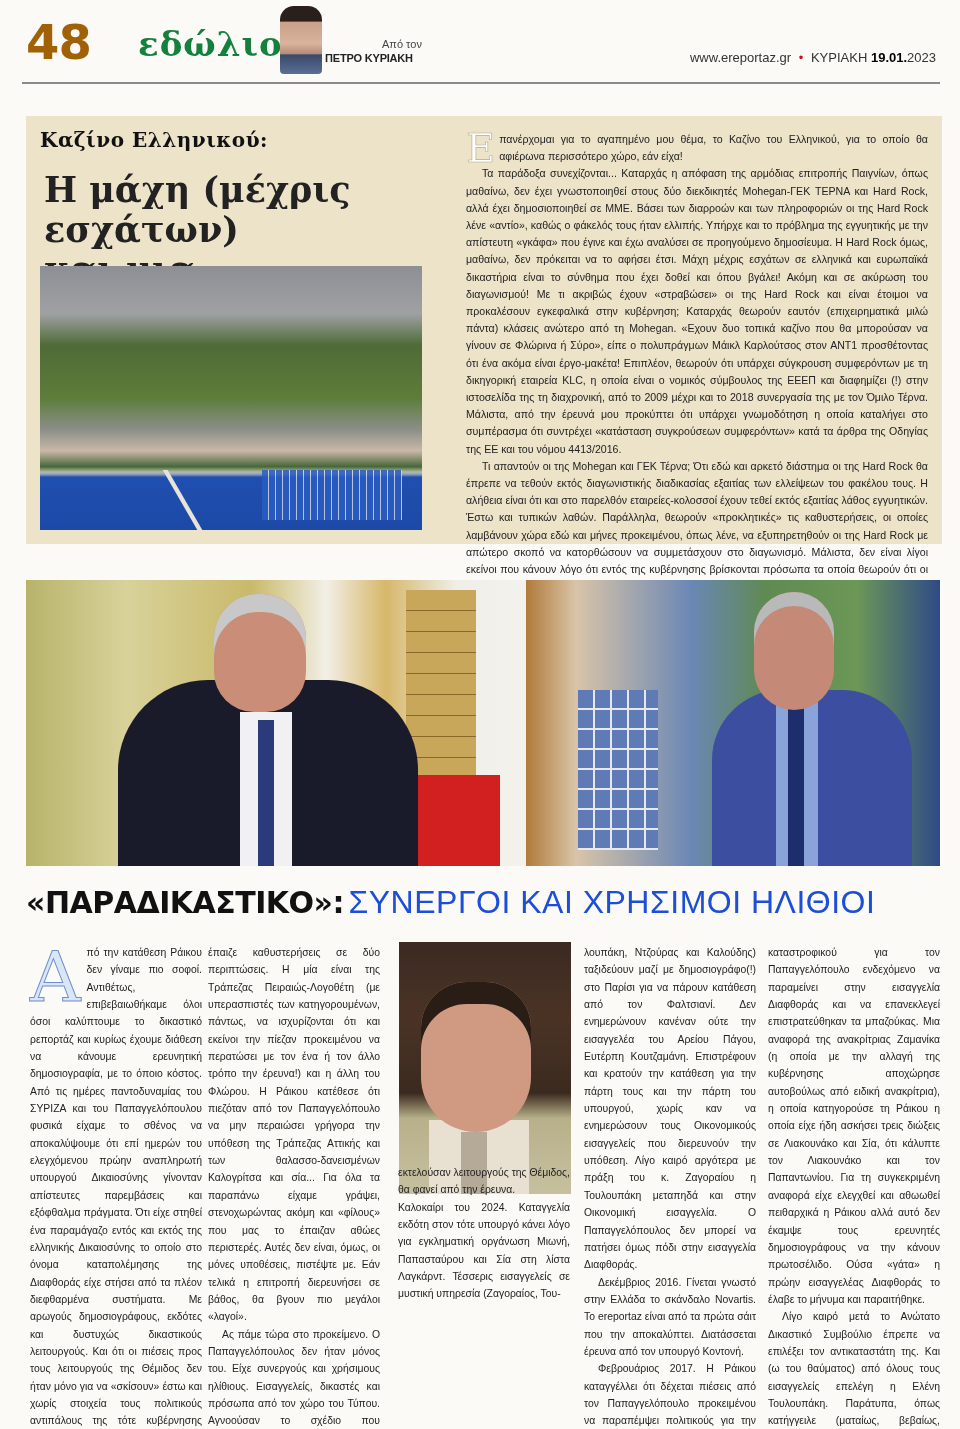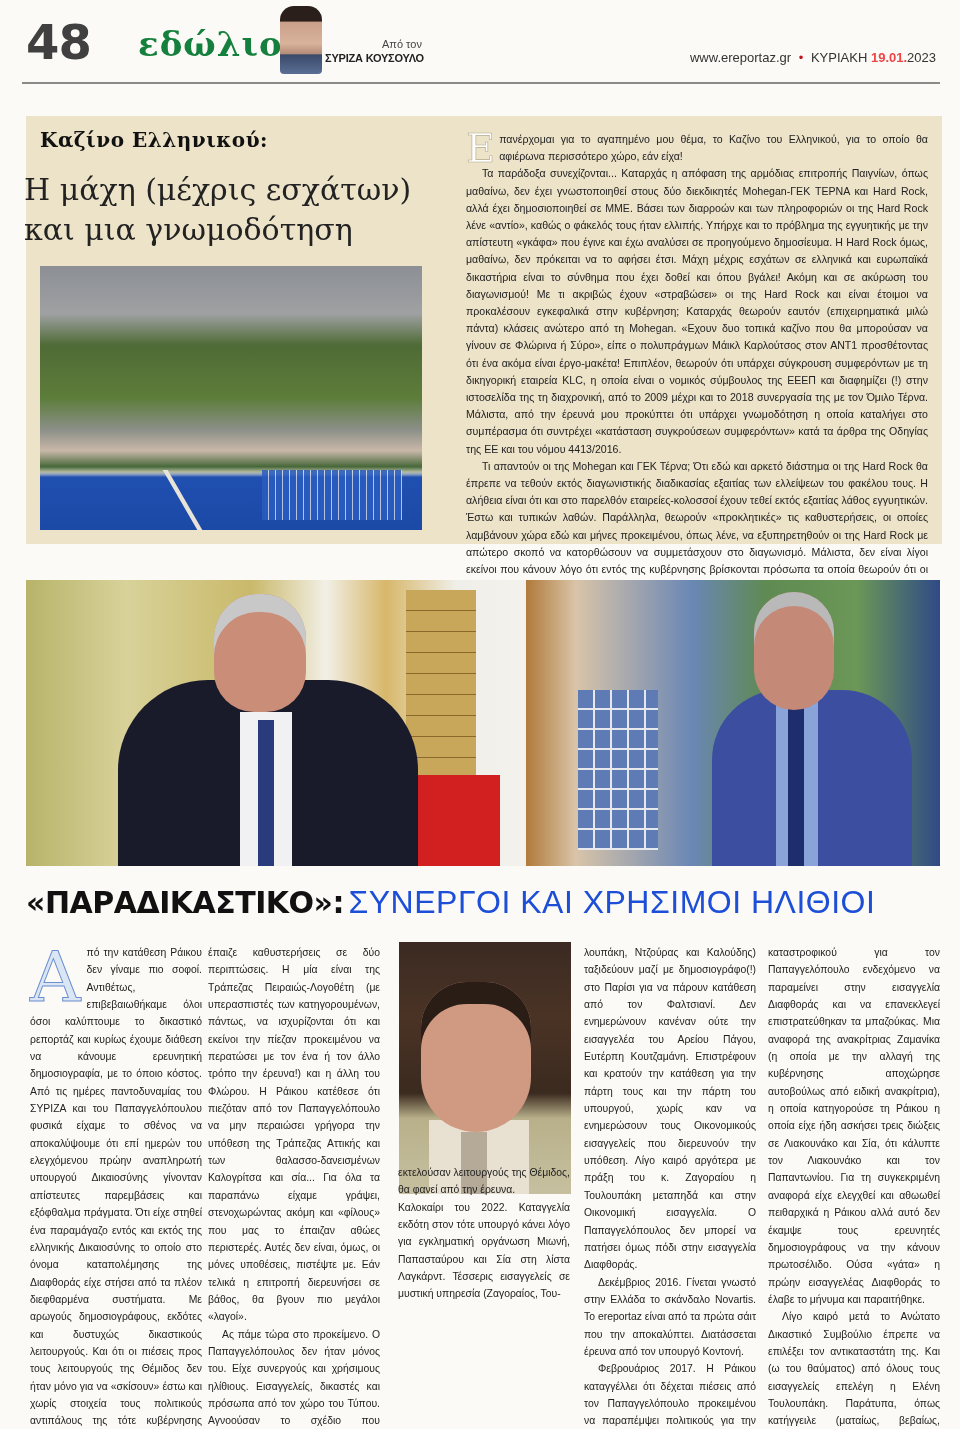--- a/index.html
+++ b/index.html
@@ -1,34 +1,34 @@
 <!DOCTYPE html>
 <html><head>
 <meta charset="utf-8">
 <style>
   * { box-sizing: border-box; margin: 0; padding: 0; }
   html, body { width: 960px; height: 1429px; background: #fbfaf6; overflow: hidden; }
   body { position: relative; font-family: "Liberation Sans", sans-serif; color: #1d1d1d; }
 
   
   .header { position: absolute; left: 0; top: 0; width: 960px; height: 80px; }
-  .page-num { position: absolute; left: 26px; top: 14px; font-family: "DejaVu Sans", sans-serif; font-weight: bold; font-size: 48px; color: #404040; letter-spacing: -1px; }
+  .page-num { position: absolute; left: 26px; top: 14px; font-family: "DejaVu Sans", sans-serif; font-weight: bold; font-size: 48px; color: #a16207; letter-spacing: -1px; }
   .section-name { position: absolute; left: 138px; top: 24px; font-family: "DejaVu Serif", serif; font-weight: bold; font-size: 34px; color: #15803d; letter-spacing: 1px; }
   .author-photo { position: absolute; left: 280px; top: 6px; width: 42px; height: 68px; border-radius: 14px 14px 4px 4px; background: linear-gradient(180deg,#2a1f1a 0%,#2a1f1a 22%,#caa08a 24%,#d9b39c 55%,#b58c78 70%,#3a4a6a 72%,#5a6f95 100%); }
   .author-by { position: absolute; left: 382px; top: 38px; font-size: 11px; color: #444; }
   .author-name { position: absolute; left: 325px; top: 52px; font-size: 11px; font-weight: bold; color: #222; letter-spacing: -0.2px; }
   .site-info { position: absolute; right: 24px; top: 50px; font-size: 13px; color: #333; }
   .site-info .dot { color: #c1121c; margin: 0 4px; }
-  .site-info .date-b { font-weight: bold; color: #ef4444; }
+  .site-info .date-b { font-weight: bold; color: #000000; }
   .header-rule { position: absolute; left: 22px; top: 82px; width: 918px; height: 2px; background: #8a8a8a; }
 
   
   .box1 { position: absolute; left: 26px; top: 116px; width: 916px; height: 428px; background: #ede3c9; }
   .a1-title-bold { position: absolute; left: 40px; top: 128px; font-family: "DejaVu Serif", serif; font-weight: 900; font-size: 20px; color: #111; letter-spacing: 0.5px; }
-  .a1-title-light { position: absolute; left: 24px; top: 170px; font-family: "DejaVu Serif", serif; font-size: 30px; line-height: 40px; color: #222; width: 410px; font-weight: normal; }
+  .a1-title-light { position: absolute; left: 44px; top: 170px; font-family: "DejaVu Serif", serif; font-size: 35px; line-height: 40px; color: #222; width: 410px; font-weight: bold; }
   .a1-image { position: absolute; left: 40px; top: 266px; width: 382px; height: 264px; overflow: hidden;
     background:
       linear-gradient(180deg, transparent 0%, transparent 78%, #1f4fb0 80%, #1c49a6 100%),
       linear-gradient(180deg, #8c8f95 0%, #9fa1a3 18%, #4f6b36 30%, #5d7d3a 50%, #8b8f88 62%, #c9b8a8 70%, #47683a 76%, #e8e2d0 79%); }
   .a1-image .marina { position: absolute; right: 20px; bottom: 10px; width: 140px; height: 50px; background: repeating-linear-gradient(90deg,#2a5cc0 0 6px,#cfd8ea 6px 7px); opacity: .85; }
   .a1-image .pier { position: absolute; left: 140px; bottom: 0; width: 5px; height: 60px; background: #e7e3d8; transform: skewX(30deg); }
 
   .a1-body { position: absolute; left: 466px; top: 131px; width: 462px; font-size: 10.6px; line-height: 17.2px; color: #222; text-align: justify; }
   .a1-body p { text-indent: 16px; }
   .a1-body p.first { text-indent: 0; }
@@ -74,21 +74,21 @@
   .portrait-tie { position: absolute; left: 62px; top: 190px; width: 26px; height: 70px; background: #b5aa98; }
 </style>
 </head>
 <body>
 
 <div class="header">
   <div class="page-num">48</div>
   <div class="section-name">εδώλιο</div>
   <div class="author-photo"></div>
   <div class="author-by">Από τον</div>
-  <div class="author-name">ΣΥΡΙΖΑ ΚΟΥΣΟΥΛΟ</div>
+  <div class="author-name">ΠΕΤΡΟ ΚΥΡΙΑΚΗ</div>
   <div class="site-info">
     <span>www.ereportaz.gr</span>
     <span class="dot">•</span>
     <span>ΚΥΡΙΑΚΗ</span>
     <span class="date-b">19.01.</span><span>2023</span>
   </div>
   <div class="header-rule"></div>
 </div>
 
 <div class="box1"></div>
@@ -140,21 +140,21 @@
 </div>
 
 <div class="portrait">
   <div class="portrait-collar"></div>
   <div class="portrait-tie"></div>
   <div class="portrait-face"></div>
 </div>
 
 <div class="col col3">
   <p class="noindent">εκτελούσαν λειτουργούς της Θέμιδος, θα φανεί από την έρευνα.</p>
-  <p class="noindent">Καλοκαίρι του 2022. Καταγγελία εκδότη στον τότε υπουργό κάνει λόγο για εγκληματική οργάνωση Μιωνή, Παπασταύρου και Σία στη λίστα Λαγκάρντ. Τέσσερις εισαγγελείς σε μυστική υπηρεσία (Ζαγοραίος, Του-</p>
+  <p class="noindent">Καλοκαίρι του 2024. Καταγγελία εκδότη στον τότε υπουργό κάνει λόγο για εγκληματική οργάνωση Μιωνή, Παπασταύρου και Σία στη λίστα Λαγκάρντ. Τέσσερις εισαγγελείς σε μυστική υπηρεσία (Ζαγοραίος, Του-</p>
 </div>
 
 <div class="col col4">
   <p class="noindent">λουπάκη, Ντζούρας και Καλούδης) ταξιδεύουν μαζί με δημοσιογράφο(!) στο Παρίσι για να πάρουν κατάθεση από τον Φαλτσιανί. Δεν ενημερώνουν κανέναν ούτε την εισαγγελέα του Αρείου Πάγου, Ευτέρπη Κουτζαμάνη. Επιστρέφουν και κρατούν την κατάθεση για την πάρτη τους και την πάρτη του υπουργού, χωρίς καν να ενημερώσουν τους Οικονομικούς εισαγγελείς που διερευνούν την υπόθεση. Λίγο καιρό αργότερα με πράξη του κ. Ζαγοραίου η Τουλουπάκη μεταπηδά και στην Οικονομική εισαγγελία. Ο Παπαγγελόπουλος δεν μπορεί να πατήσει όμως πόδι στην εισαγγελία Διαφθοράς.</p>
   <p>Δεκέμβριος 2016. Γίνεται γνωστό στην Ελλάδα το σκάνδαλο Novartis. Το ereportaz είναι από τα πρώτα σάιτ που την αποκαλύπτει. Διατάσσεται έρευνα από τον υπουργό Κοντονή.</p>
   <p>Φεβρουάριος 2017. Η Ράικου καταγγέλλει ότι δέχεται πιέσεις από τον Παπαγγελόπουλο προκειμένου να παραπέμψει πολιτικούς για την υπόθεση Novartis χωρίς στοιχεία. Όταν απαντά ότι δεν είναι αυτής της Σχολής, της έκλεισε το τηλέφωνο.</p>
 
 </div>
 
 <div class="col col5">

